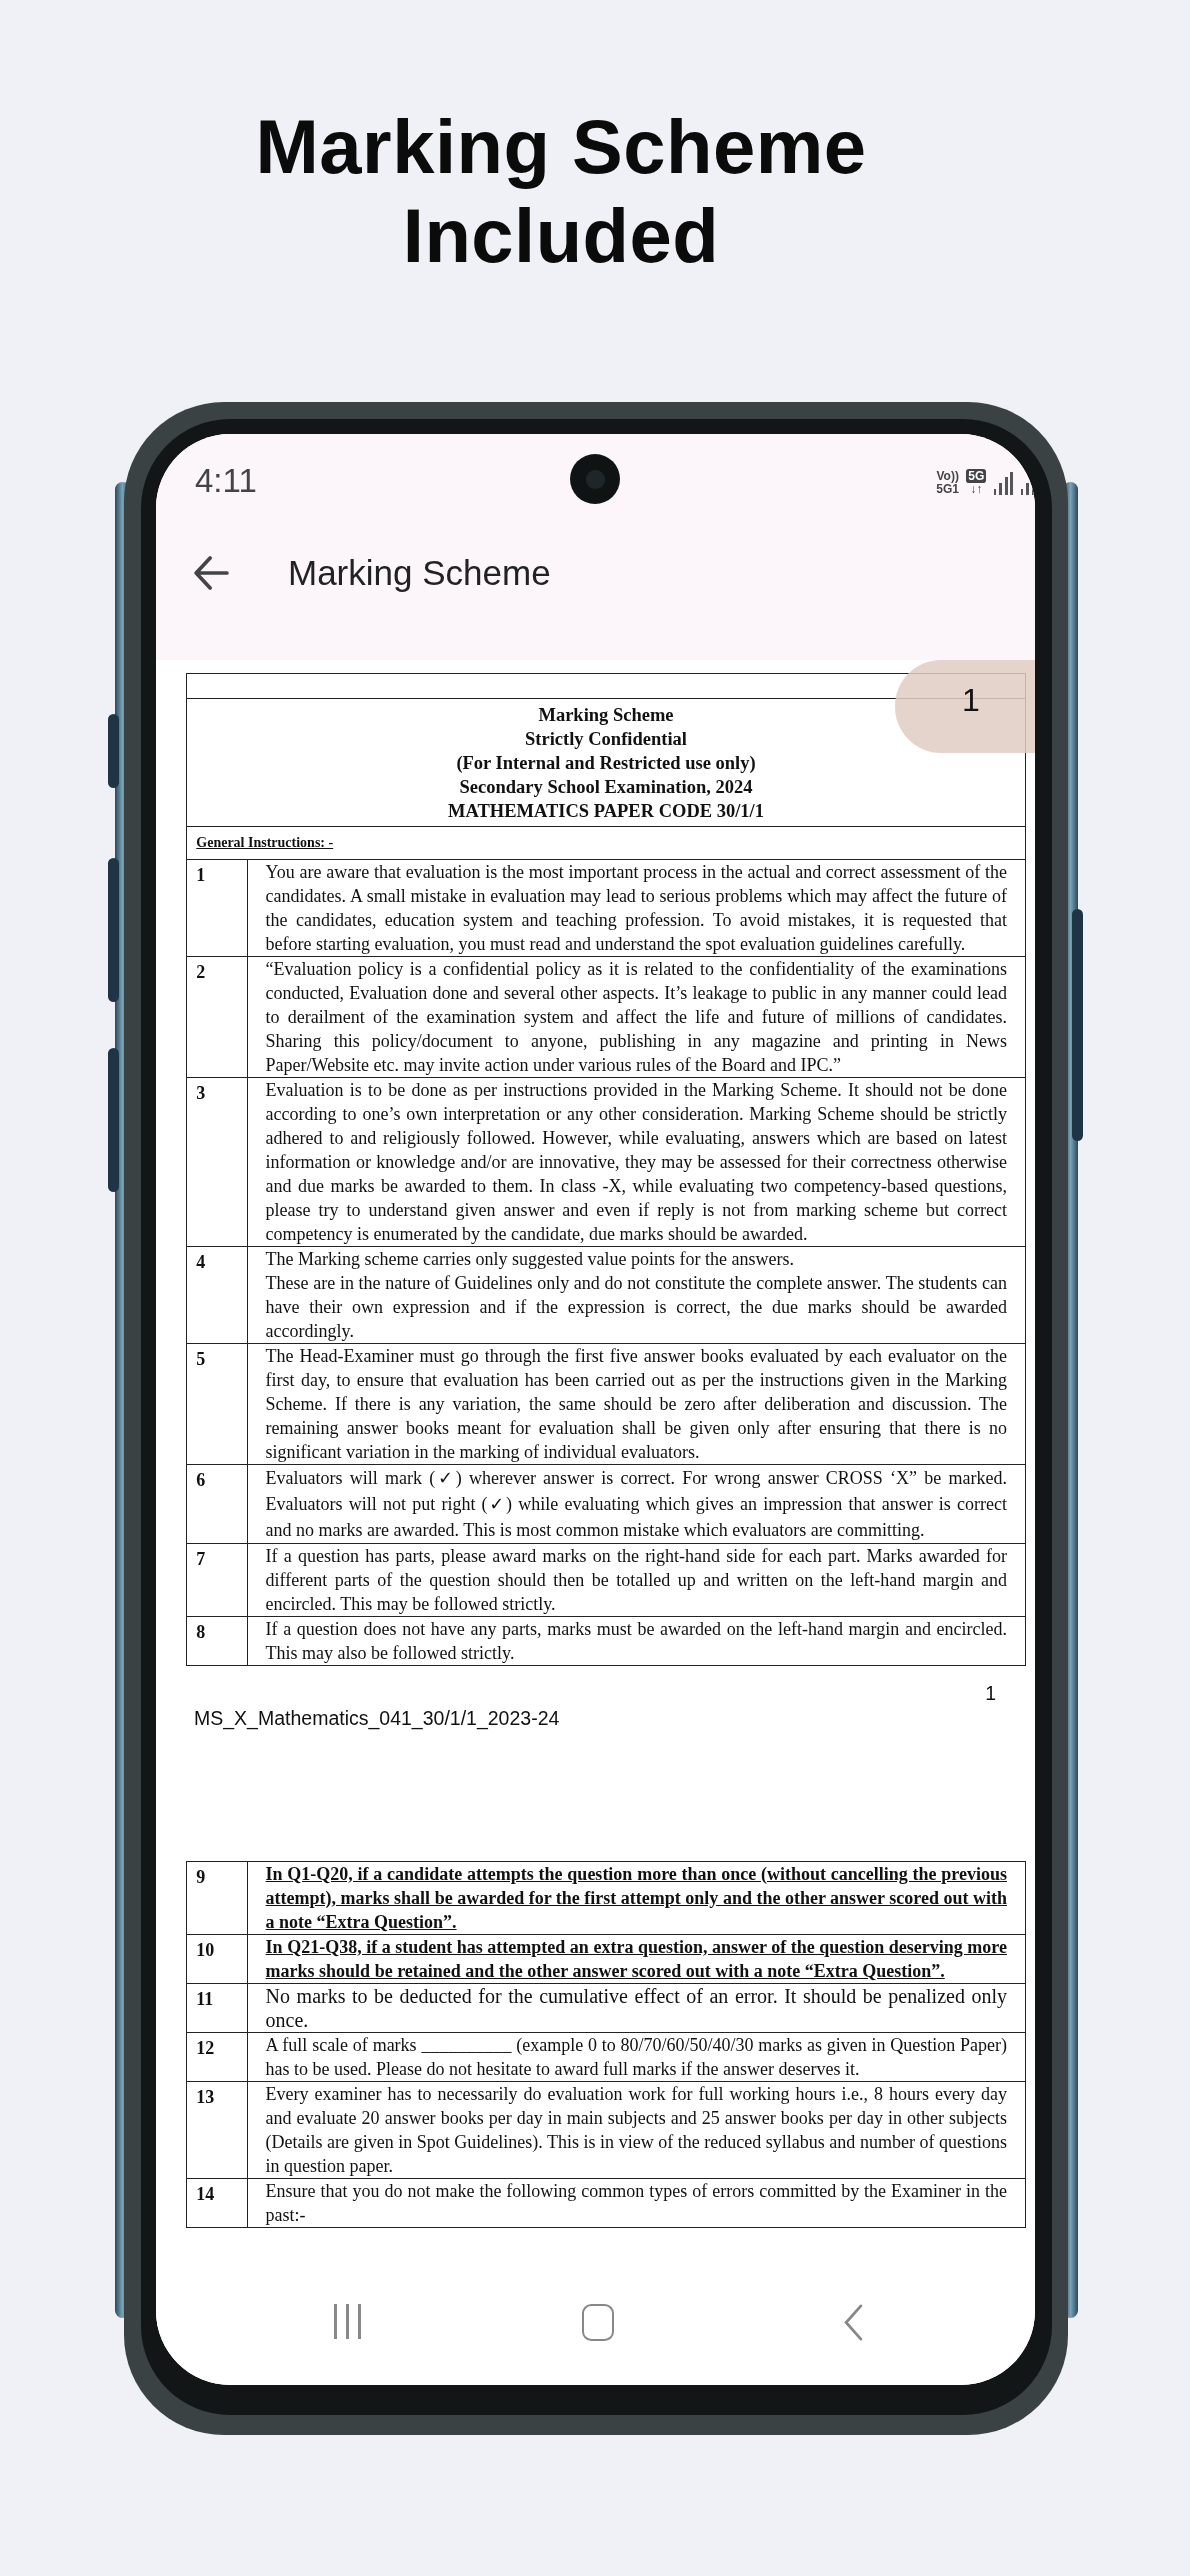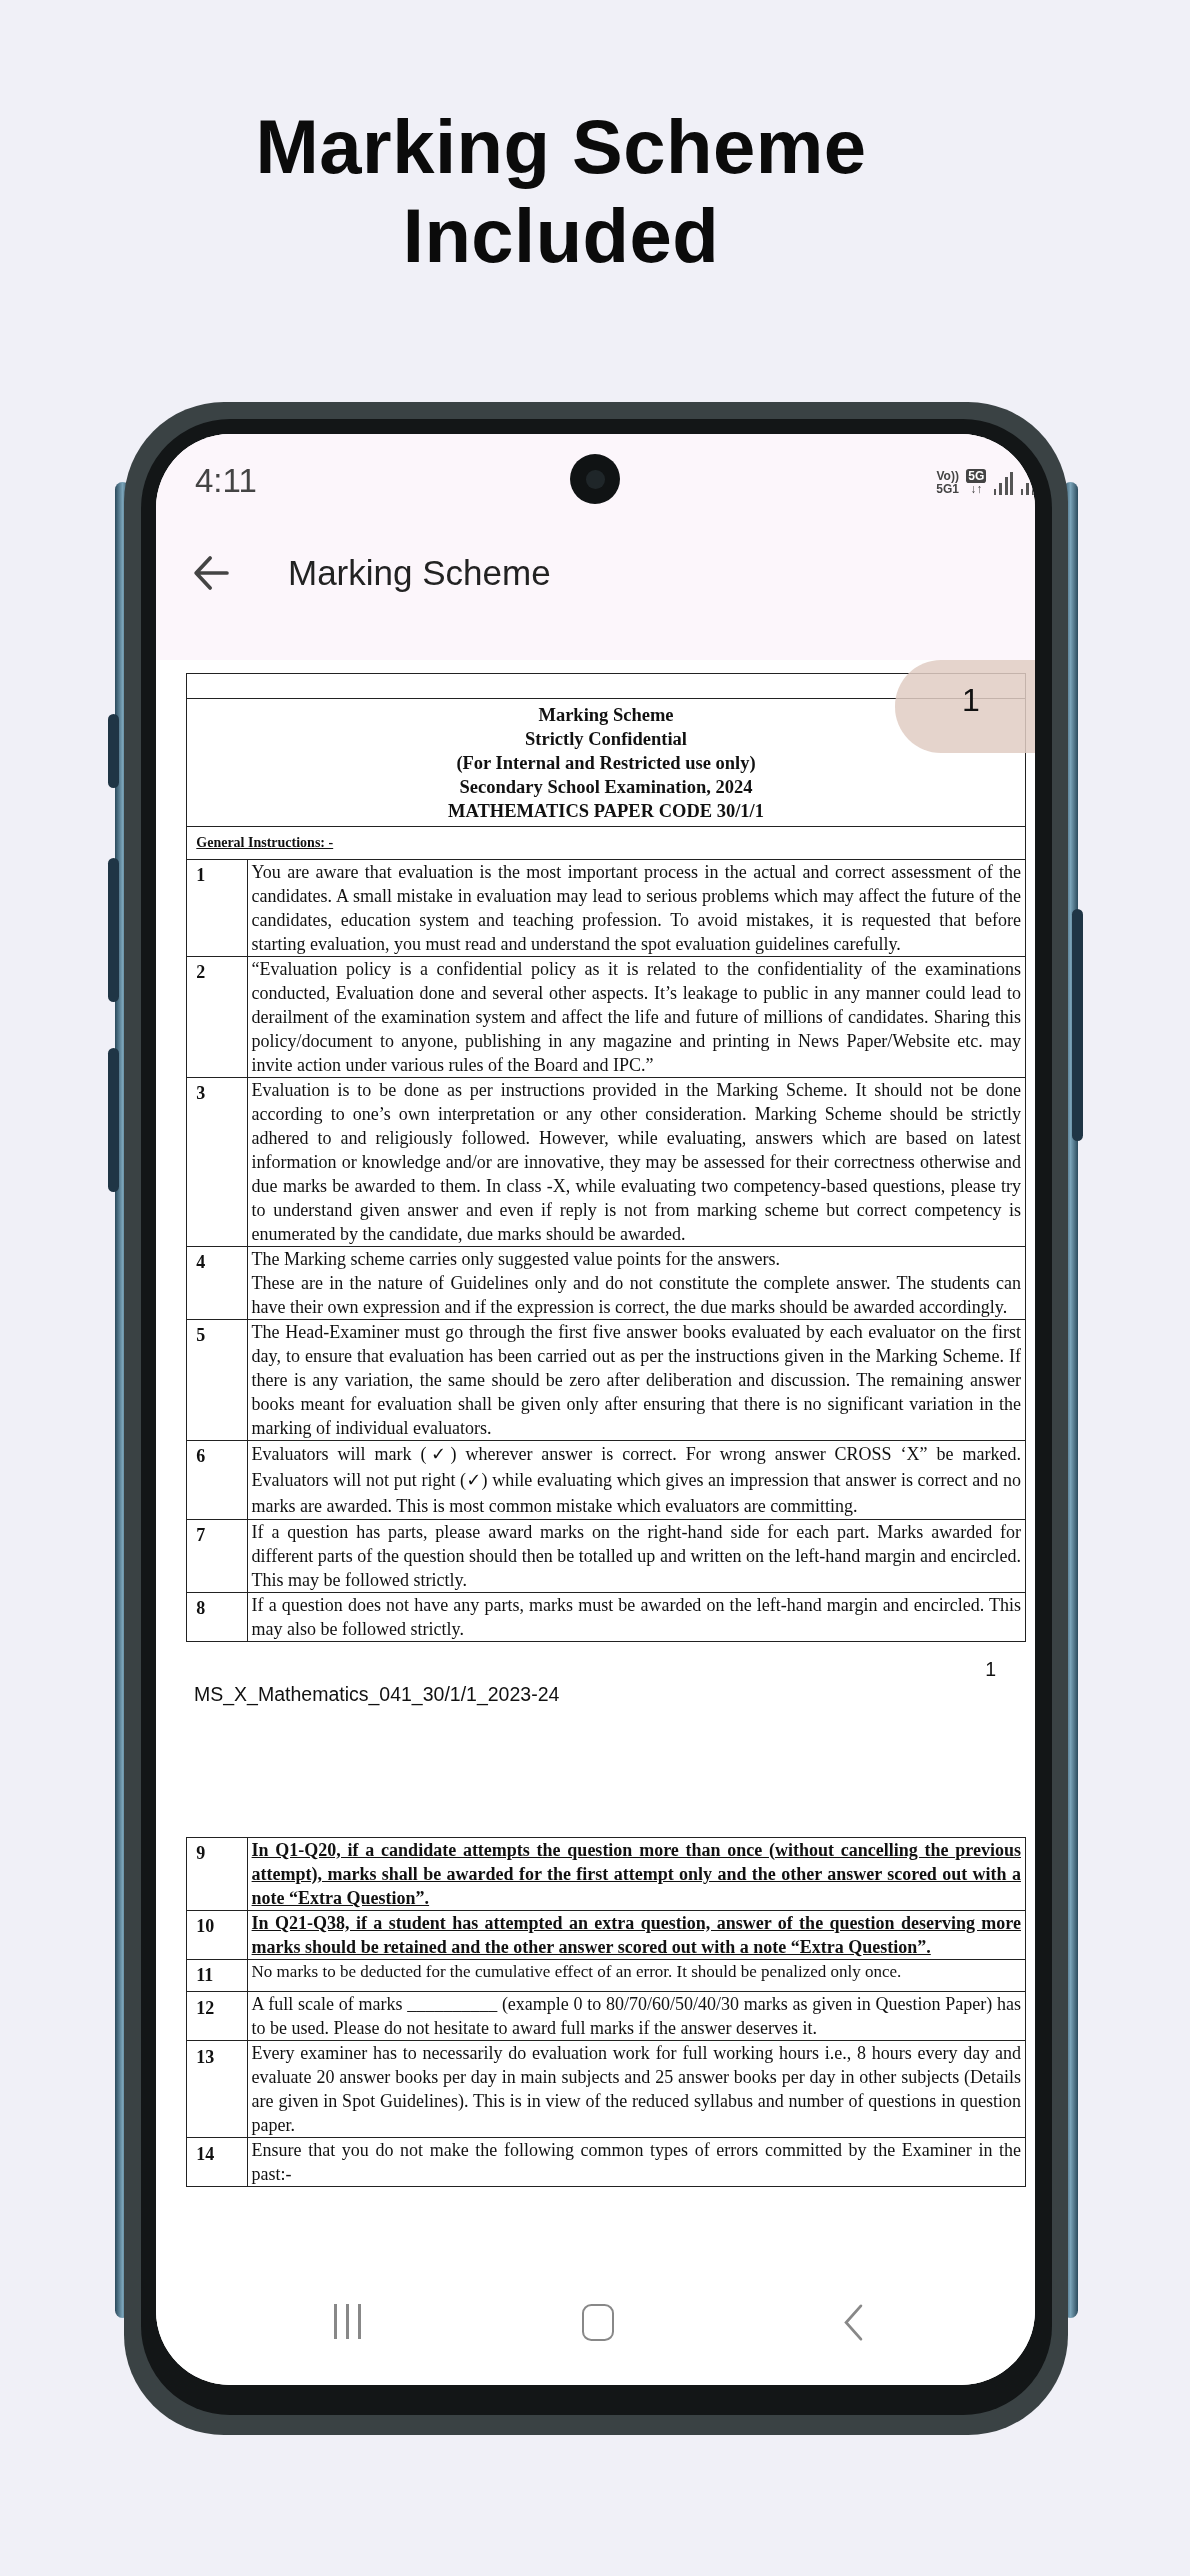--- a/index.html
+++ b/index.html
@@ -52,32 +52,32 @@
 
   .page-badge {
     position: absolute; left: 739px; top: 226px; width: 185px; height: 93px;
     background: rgba(225,205,195,0.85); border-radius: 46px 0 0 46px; z-index: 5;
   }
   .page-badge span { position: absolute; left: 67px; top: 22px; font-size: 32px; color: #111; }
 
   
   .doc { position: absolute; left: 30px; top: 239px; width: 840px; font-family: "Liberation Serif", serif; color: #111; }
   table.ms { width: 840px; border-collapse: collapse; font-size: 18px; line-height: 24px; }
-  table.ms td { border: 1.5px solid #222; vertical-align: top; padding: 0 4px; text-align: justify; }
+  table.ms td { border: 1.5px solid #222; vertical-align: top; padding: 0 18px; text-align: justify; }
   table.ms td.num { width: 41px; font-weight: bold; padding: 3.7px 9.3px; text-align: left; }
   td.empty { height: 24px; }
   td.head { text-align: center !important; font-weight: bold; font-size: 18.5px; line-height: 24px; padding: 3.7px 0 !important; }
   td.gi { font-weight: bold; text-decoration: underline; padding: 3.7px 9.3px !important; font-size: 14px; }
   .b { font-weight: normal; }
   .u { font-weight: bold; text-decoration: underline; }
   .footer-row { position: relative; height: 93px; font-family: "Liberation Sans", sans-serif; font-size: 19.5px; }
   .footer-pg { position: absolute; right: 30px; top: 16.7px; }
   .footer-code { position: absolute; left: 8px; top: 41px; }
   .gap { height: 102px; }
-  td.small { font-size: 17px; }
+  td.small { font-size: 20px; }
 
   .navbar { position: absolute; left: 0; top: 1840px; width: 879px; height: 111px; background: #ffffff; }
   .nav-recents { position: absolute; left: 178px; top: 30px; display: flex; gap: 9.3px; }
   .nav-recents i { display:block; width:2.8px; height:35px; background:#888; }
   .nav-home { position: absolute; left: 426px; top: 30px; width: 28px; height: 33px; border: 2.8px solid #888; border-radius: 9.3px; }
   .nav-back { position: absolute; left: 679px; top: 28px; width: 37px; height: 41px; }
 </style>
 </head>
 <body>
 

